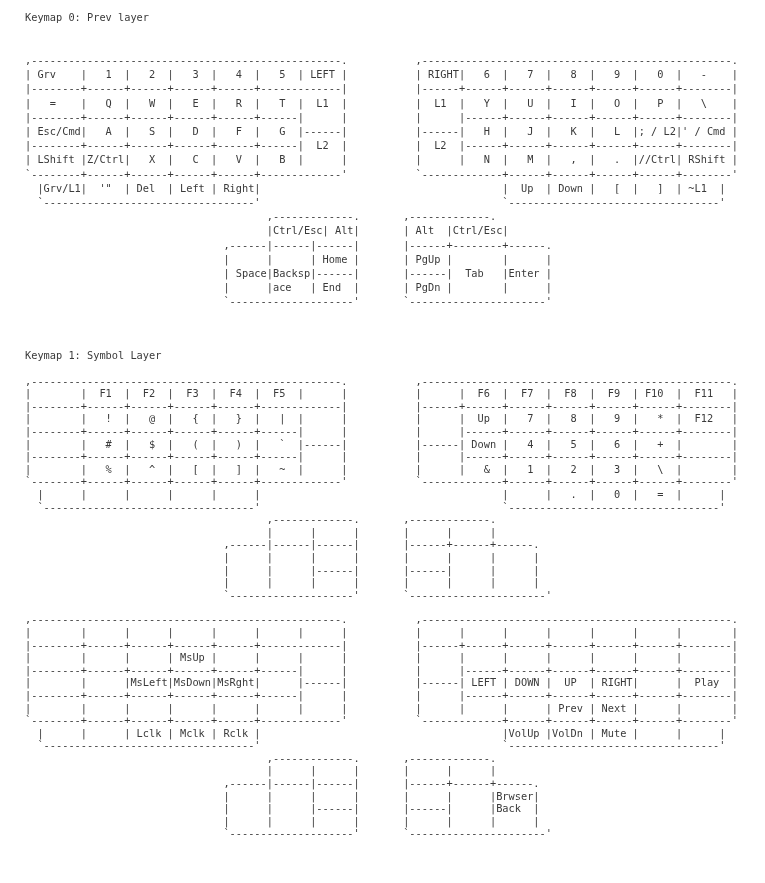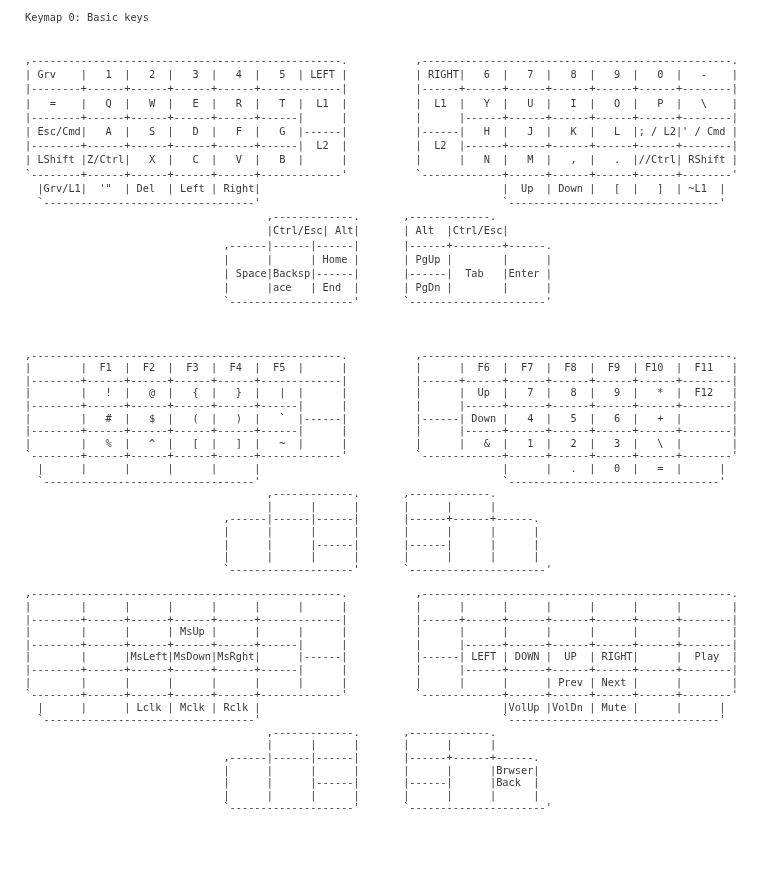--- a/index.html
+++ b/index.html
@@ -42,21 +42,21 @@
   .section-2 { margin-top: 12px; }
   .section-2 .section-heading { margin: 0 0 13px 0; }
   .art-2 { line-height: 12.6px; }
 </style>
 </head>
 <body>
 
 <div>
 
   <section class="keymap-section section-0">
-    <div class="section-heading">Keymap 0: Basic keys</div>
+    <div class="section-heading">Keymap 0: Prev layer</div>
     <pre class="art art-0">,--------------------------------------------------.           ,--------------------------------------------------.
 | Grv    |   1  |   2  |   3  |   4  |   5  | LEFT |           | RIGHT|   6  |   7  |   8  |   9  |   0  |   -    |
 |--------+------+------+------+------+-------------|           |------+------+------+------+------+------+--------|
 |   =    |   Q  |   W  |   E  |   R  |   T  |  L1  |           |  L1  |   Y  |   U  |   I  |   O  |   P  |   \    |
 |--------+------+------+------+------+------|      |           |      |------+------+------+------+------+--------|
 | Esc/Cmd|   A  |   S  |   D  |   F  |   G  |------|           |------|   H  |   J  |   K  |   L  |; / L2|' / Cmd |
 |--------+------+------+------+------+------|  L2  |           |  L2  |------+------+------+------+------+--------|
 | LShift |Z/Ctrl|   X  |   C  |   V  |   B  |      |           |      |   N  |   M  |   ,  |   .  |//Ctrl| RShift |
 `--------+------+------+------+------+-------------'           `-------------+------+------+------+------+--------'
   |Grv/L1|  '"  | Del  | Left | Right|                                       |  Up  | Down |   [  |   ]  | ~L1  |
@@ -64,20 +64,21 @@
                                        ,-------------.       ,-------------.
                                        |Ctrl/Esc| Alt|       | Alt  |Ctrl/Esc|
                                 ,------|------|------|       |------+--------+------.
                                 |      |      | Home |       | PgUp |        |      |
                                 | Space|Backsp|------|       |------|  Tab   |Enter |
                                 |      |ace   | End  |       | PgDn |        |      |
                                 `--------------------'       `----------------------'</pre>
   </section>
 
   <section class="keymap-section section-1">
+    <div class="section-heading">Keymap 1: Symbol Layer</div>
     <pre class="art art-1">,--------------------------------------------------.           ,--------------------------------------------------.
 |        |  F1  |  F2  |  F3  |  F4  |  F5  |      |           |      |  F6  |  F7  |  F8  |  F9  | F10  |  F11   |
 |--------+------+------+------+------+-------------|           |------+------+------+------+------+------+--------|
 |        |   !  |   @  |   {  |   }  |   |  |      |           |      |  Up  |   7  |   8  |   9  |   *  |  F12   |
 |--------+------+------+------+------+------|      |           |      |------+------+------+------+------+--------|
 |        |   #  |   $  |   (  |   )  |   `  |------|           |------| Down |   4  |   5  |   6  |   +  |        |
 |--------+------+------+------+------+------|      |           |      |------+------+------+------+------+--------|
 |        |   %  |   ^  |   [  |   ]  |   ~  |      |           |      |   &amp;  |   1  |   2  |   3  |   \  |        |
 `--------+------+------+------+------+-------------'           `-------------+------+------+------+------+--------'
   |      |      |      |      |      |                                       |      |   .  |   0  |   =  |      |

